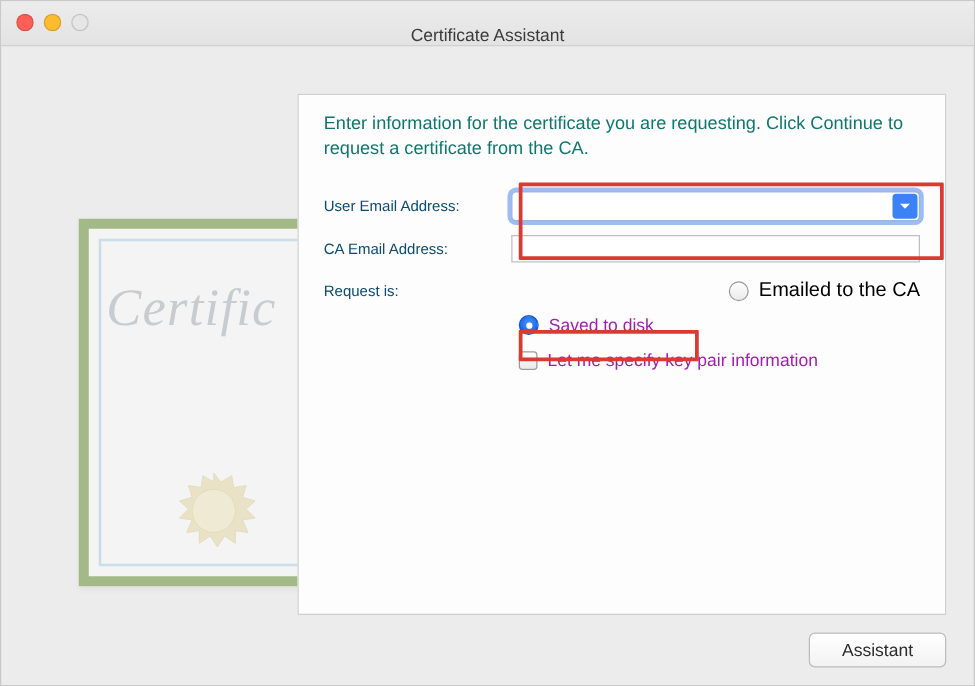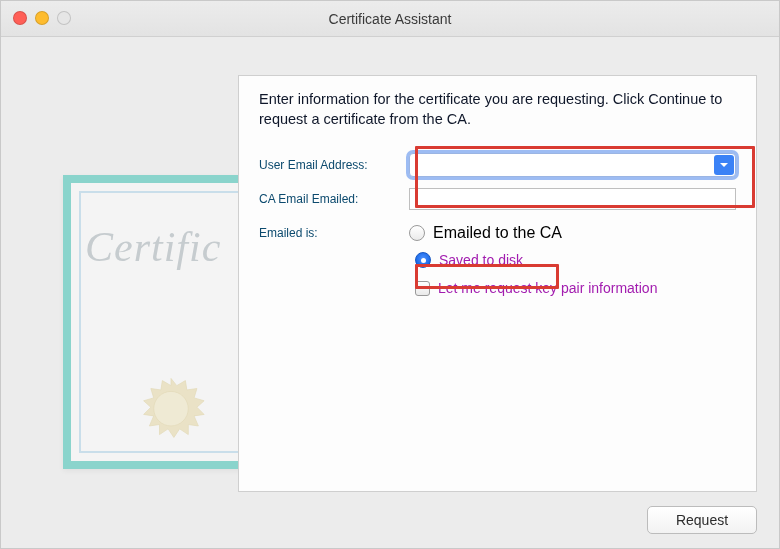--- a/index.html
+++ b/index.html
@@ -16,21 +16,21 @@
     height: 549px;
     background: #ececec;
     border: 1px solid #c9c9c9;
     position: relative;
   }
   .titlebar {
     height: 36px;
     background: linear-gradient(#ececec, #e3e3e3);
     border-bottom: 1px solid #d0d0d0;
     display: flex;
-    align-items: center;
+    align-items: flex-end;
     position: relative;
   }
   .traffic {
     position: absolute;
     left: 12px;
     top: 10px;
     display: flex;
     gap: 8px;
   }
   .tl {
@@ -62,21 +62,21 @@
     position: absolute;
     left: 215px; right: 0; top: 30px; bottom: 0;
     border: 1px solid #cfcfcf;
     background: #fdfdfd;
   }
   .desc {
     position: absolute;
     left: 20px; right: 20px; top: 14px;
     font-size: 14.5px;
     line-height: 1.35;
-    color: #0f172a;
+    color: #0f766e;
   }
   .form {
     position: absolute;
     left: 20px; right: 20px; top: 76px;
   }
   .row {
     display: flex;
     align-items: center;
     margin-bottom: 8px;
     height: 26px;
@@ -84,20 +84,21 @@
   .row .lab {
     width: 150px;
     text-align: left;
     font-size: 12px;
     color: #0c4a6e;
     padding-right: 6px;
   }
   .row .ctrl {
     flex: 1;
     position: relative;
+    justify-content: flex-end;
   }
   .highlight-box {
     position: absolute;
     border: 3px solid #d93b32;
     pointer-events: none;
     border-radius: 1px;
     z-index: 5;
   }
   .hb1 { left: 156px; top: -6px; width: 340px; height: 62px; }
   .hb2 { left: 156px; top: 112px; width: 144px; height: 25px; }
@@ -168,21 +169,21 @@
   .cert-illus {
     position: absolute;
     left: 40px; top: 130px;
     width: 200px; height: 300px;
     opacity: 0.45;
     pointer-events: none;
   }
   .cert-frame {
     position: absolute;
     left: 0; top: 0; width: 200px; height: 294px;
-    border: 8px solid #14b8a6;
+    border: 8px solid #4d7c0f;
     background: #fff;
     box-shadow: 0 2px 6px rgba(0,0,0,0.12);
   }
   .cert-inner {
     position: absolute;
     left: 8px; top: 8px; right: 8px; bottom: 8px;
     border: 2px solid #9fcfe8;
   }
   .cert-script {
     position: absolute;
@@ -262,45 +263,45 @@
             <div class="combo-arrow">
               <svg viewBox="0 0 10 10">
                   <path d="M1 3 L5 7 L9 3 Z"></path>
                 </svg>
             </div>
           </div>
         </div>
 
 
         <div class="row">
-          <div class="lab">CA Email Emailed:</div>
+          <div class="lab">CA Email Address:</div>
           <div class="ctrl">
             <input class="textfield" value="" style="">
           </div>
         </div>
 
         <div class="row" style="margin-bottom:2px;">
-          <div class="lab">Emailed is:</div>
+          <div class="lab">Request is:</div>
           <div class="ctrl" style="display:flex;align-items:center;">
             <div class="radio"></div>
             <span>Emailed to the CA</span>
           </div>
         </div>
 
         <div class="radio-row">
           <div class="radio sel"></div>
           <span>Saved to disk</span>
         </div>
 
         <div class="check-row" style="margin-top:4px;">
           <div class="checkbox"></div>
-          <span>Let me request key pair information</span>
+          <span>Let me specify key pair information</span>
         </div>
 
       </div>
     </div>
   </div>
 
   <div class="footer">
-    <button class="btn">Request</button>
+    <button class="btn">Assistant</button>
   </div>
 
 </div>
 
 </body></html>

